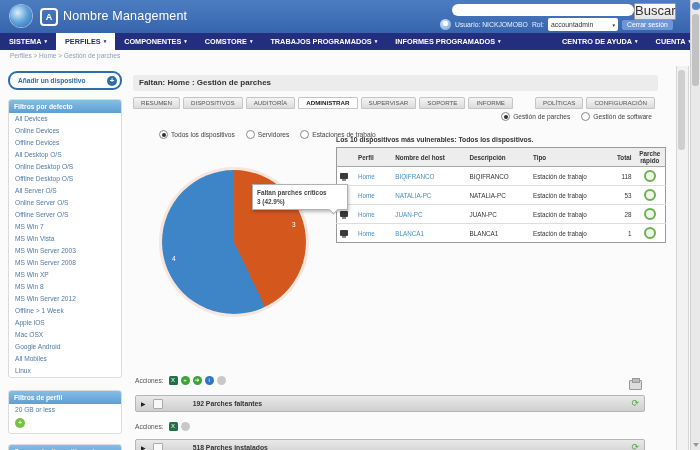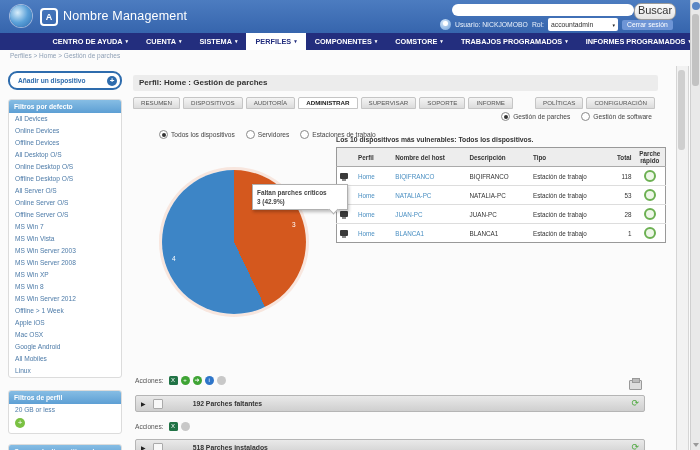--- a/index.html
+++ b/index.html
@@ -10,21 +10,21 @@
   
   #topbar{top:0;left:0;width:700px;height:33px;background:linear-gradient(#4c7cc0,#3665ad);}
   #logo-circle{top:5px;left:10px;width:22px;height:22px;border-radius:50%;
     background:radial-gradient(circle at 35% 35%,#d8eefb,#5aa0d8 50%,#2b6cb0);box-shadow:0 0 0 1px rgba(255,255,255,.5);}
   #brand-badge{top:8px;left:40px;width:14px;height:14px;border:2px solid #fff;border-radius:4px;
     color:#fff;font-size:9px;font-weight:bold;text-align:center;line-height:14px;}
   #brand-text{top:9px;left:63px;color:#fff;font-size:12.5px;letter-spacing:.2px;}
   #search-input{top:4px;left:452px;width:168px;height:12px;border:none;border-radius:7px;
     font-size:8px;padding:0 7px;background:#fff;color:#333;}
   #search-btn{top:3px;left:634px;width:40px;height:15px;background:linear-gradient(#fdfdfd,#e3e3e3);
-    border:1px solid #9a9a9a;border-radius:7px;font-size:11px;color:#333;text-align:center;line-height:13px;}
+    border:1px solid #9a9a9a;border-radius:1px;font-size:13px;color:#333;text-align:center;line-height:13px;}
   #user-row{top:18px;left:440px;width:248px;height:13px;display:flex;align-items:center;gap:4px;}
   .avatar{width:11px;height:11px;border-radius:50%;background:radial-gradient(circle at 35% 30%,#d5e8fa,#6f9fd8);position:relative;flex:0 0 auto;}
   .avatar::after{content:"";position:absolute;left:3.2px;top:2px;width:4.5px;height:4.5px;border-radius:50%;background:#fff;}
   .user-lbl{color:#eaf1fb;font-size:6.8px;white-space:nowrap;}
   #role-select{width:64px;height:11px;background:#fff;border-radius:2px;font-size:6.8px;color:#333;
     padding:1px 3px;display:flex;justify-content:space-between;align-items:center;white-space:nowrap;overflow:hidden;}
   #role-caret{font-size:5px;color:#222;}
   #logout-btn{background:#6e95d6;border-radius:2px;color:#fff;font-size:6.8px;padding:1.5px 5px;white-space:nowrap;}
 
   
@@ -143,30 +143,20 @@
       <span class="user-lbl">Rol:</span>
       <div id="role-select">
         <span>accountadmin</span>
         <span id="role-caret">▾</span>
       </div>
       <span id="logout-btn">Cerrar sesión</span>
     </div>
   </div>
 
   <div id="navbar" class="abs">
-    <div id="nav-right">
-        <div class="nav-item">
-          <span>CENTRO DE AYUDA</span>
-          <span class="caret">▾</span>
-        </div>
-        <div class="nav-item">
-          <span>CUENTA</span>
-          <span class="caret">▾</span>
-        </div>
-      </div>
     <div id="nav-left" style="display:flex;">
         <div class="nav-item">
           <span>SISTEMA</span>
           <span class="caret">▾</span>
         </div>
         <div class="nav-item active">
           <span>PERFILES</span>
           <span class="caret">▾</span>
         </div>
         <div class="nav-item">
@@ -176,20 +166,30 @@
         <div class="nav-item">
           <span>COMSTORE</span>
           <span class="caret">▾</span>
         </div>
         <div class="nav-item">
           <span>TRABAJOS PROGRAMADOS</span>
           <span class="caret">▾</span>
         </div>
         <div class="nav-item">
           <span>INFORMES PROGRAMADOS</span>
+          <span class="caret">▾</span>
+        </div>
+      </div>
+    <div id="nav-right">
+        <div class="nav-item">
+          <span>CENTRO DE AYUDA</span>
+          <span class="caret">▾</span>
+        </div>
+        <div class="nav-item">
+          <span>CUENTA</span>
           <span class="caret">▾</span>
         </div>
       </div>
   </div>
 
   <div id="breadcrumb" class="abs">Perfiles &gt; Home &gt; Gestión de parches</div>
 
   <div id="sidebar" class="abs">
     <div id="add-device-btn">
       <span>Añadir un dispositivo</span>
@@ -229,21 +229,21 @@
         </div>
       <div class="add-green">+</div>
     </div>
     <div class="panel" style="margin-top:10px;">
       <div class="panel-header">Grupos de dispositivos de</div>
     </div>
   </div>
 
   <div id="main" class="abs">
     <div id="main-title-bar" class="abs">
-      <div id="main-title">Perfil: Home : Gestión de parches</div>
+      <div id="main-title">Faltan: Home : Gestión de parches</div>
     </div>
     <div id="tabs-row" class="abs">
       <div id="tabs-left" style="display:flex;">
           <div class="tab">RESUMEN</div>
           <div class="tab">DISPOSITIVOS</div>
           <div class="tab">AUDITORÍA</div>
           <div class="tab active">ADMINISTRAR</div>
           <div class="tab">SUPERVISAR</div>
           <div class="tab">SOPORTE</div>
           <div class="tab">INFORME</div>

